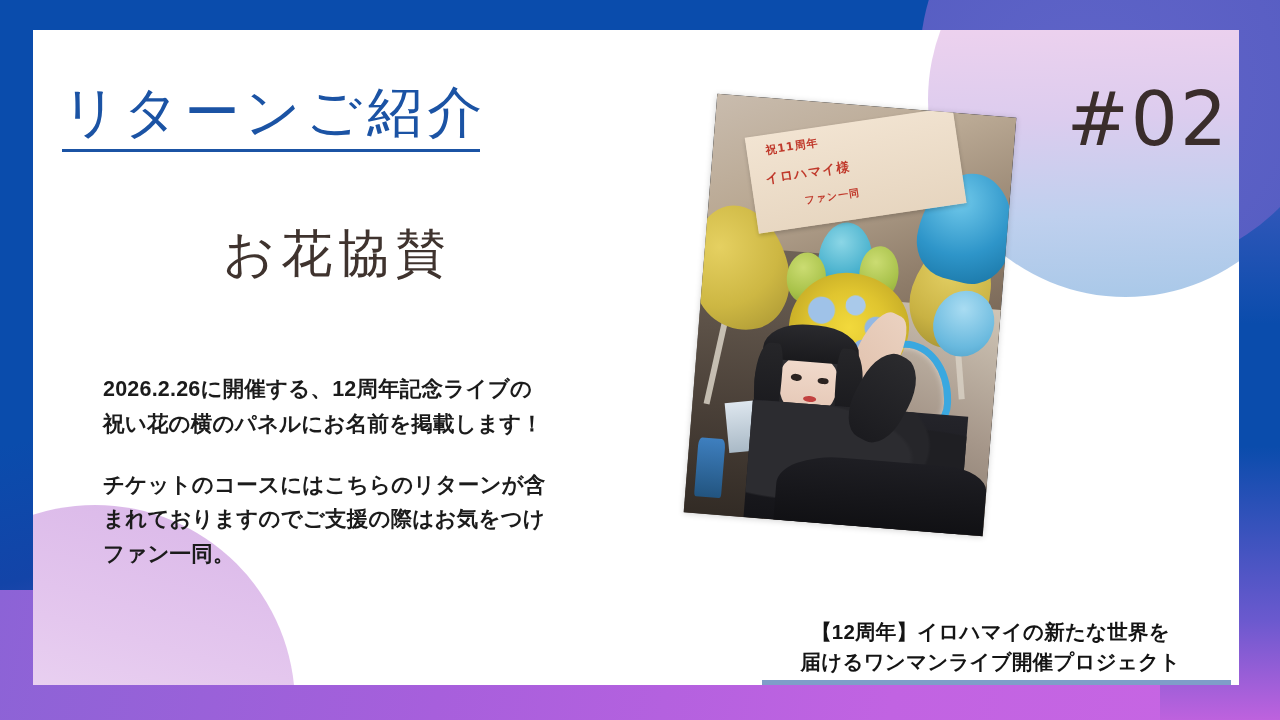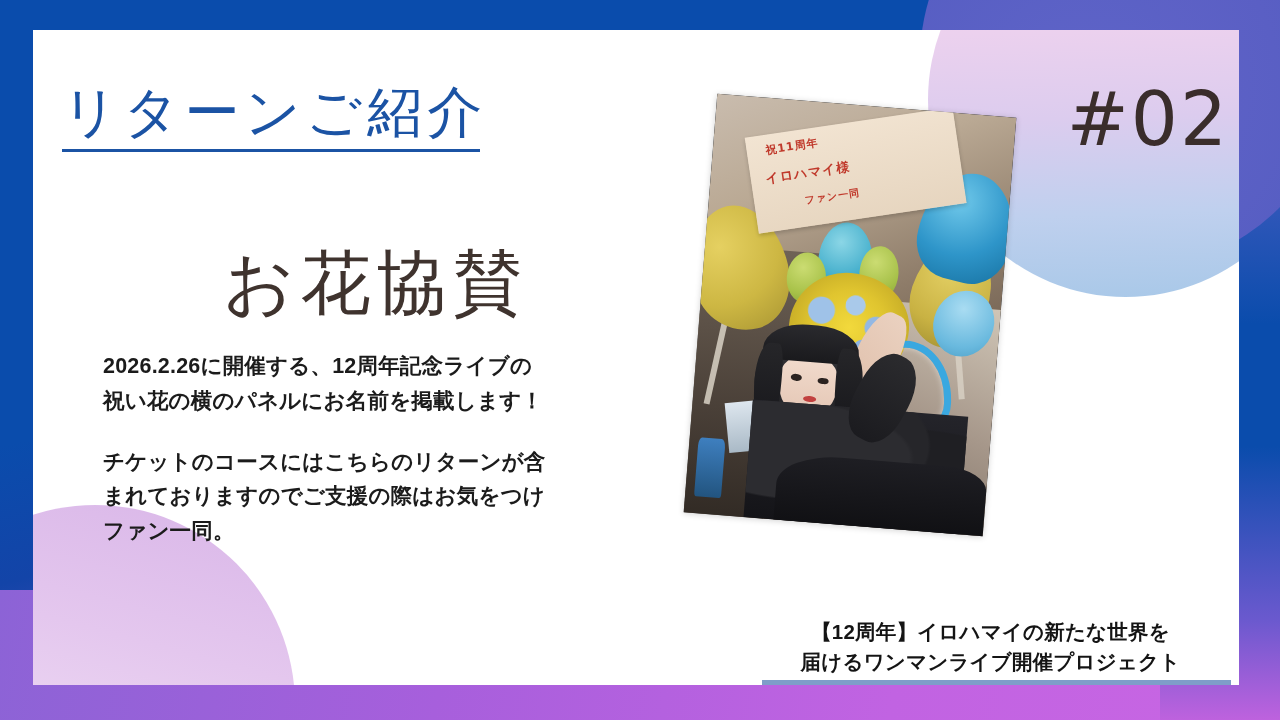--- a/index.html
+++ b/index.html
@@ -73,29 +73,29 @@
     font-family:Liberation Sans, sans-serif;
     font-size:55px;font-weight:400;color:#1B53A4;
     letter-spacing:5px;line-height:1.25;
     white-space:nowrap;
   }
   .heading-rule{
     margin-top:2px;width:418px;height:3px;background:#1B53A4;
   }
 
   .subject{
-    position:absolute;left:190px;top:219px;
+    position:absolute;left:190px;top:199px;
     font-family:"Liberation Serif", "DejaVu Serif", serif;
-    font-size:70px;font-weight:400;color:#3F332E;
+    font-size:51px;font-weight:400;color:#3F332E;
     letter-spacing:6px;line-height:1;
     white-space:nowrap;
   }
 
   .body-block{
-    position:absolute;left:70px;top:319px;width:560px;
+    position:absolute;left:70px;top:342px;width:560px;
     color:#1B1B1B;
     font-size:21.5px;line-height:1.62;font-weight:700;
     letter-spacing:.2px;
   }
   .body-block p{margin:0;}
   .body-block .gap{height:26px;}
 
   
   .photo-frame{
     position:absolute;left:667px;top:75px;

